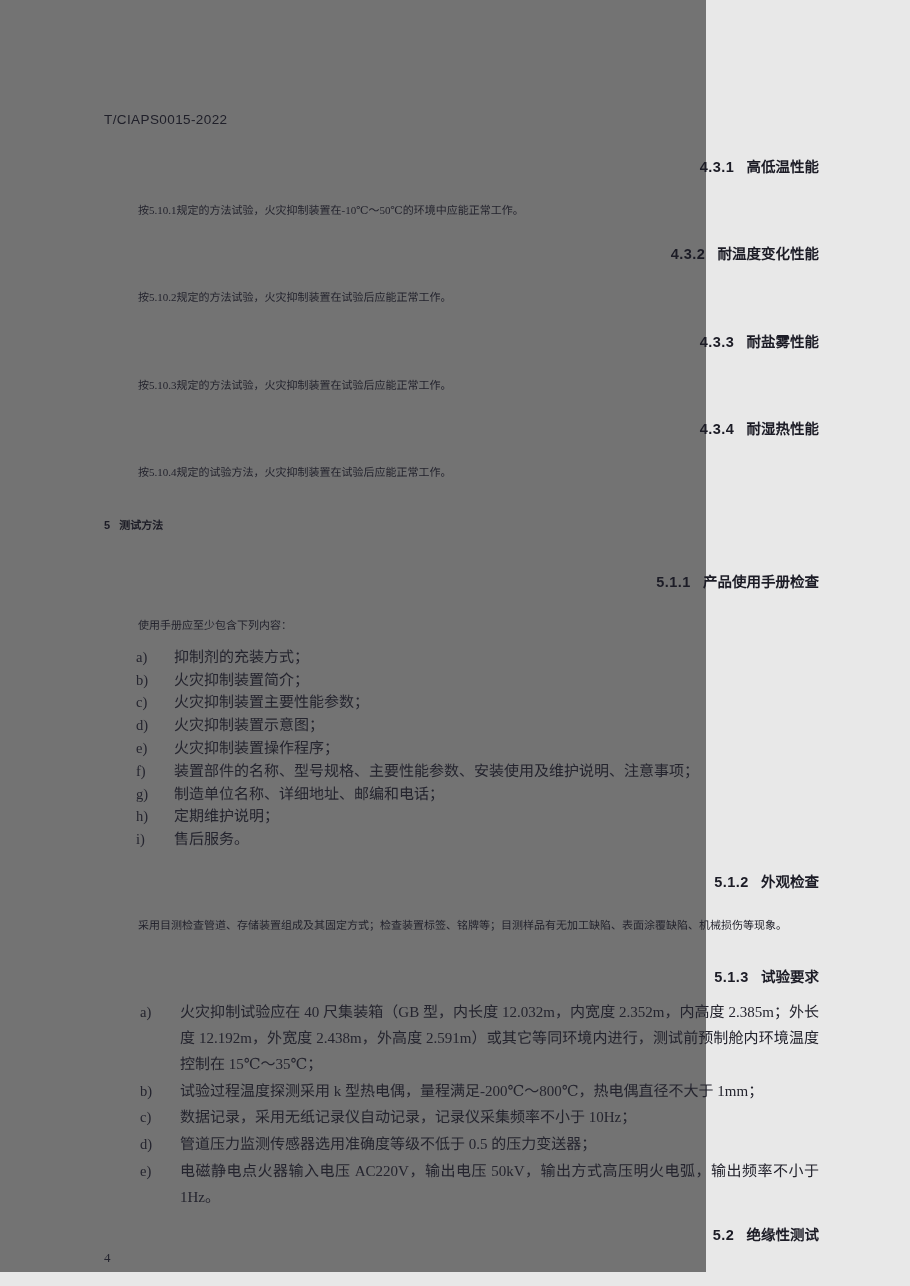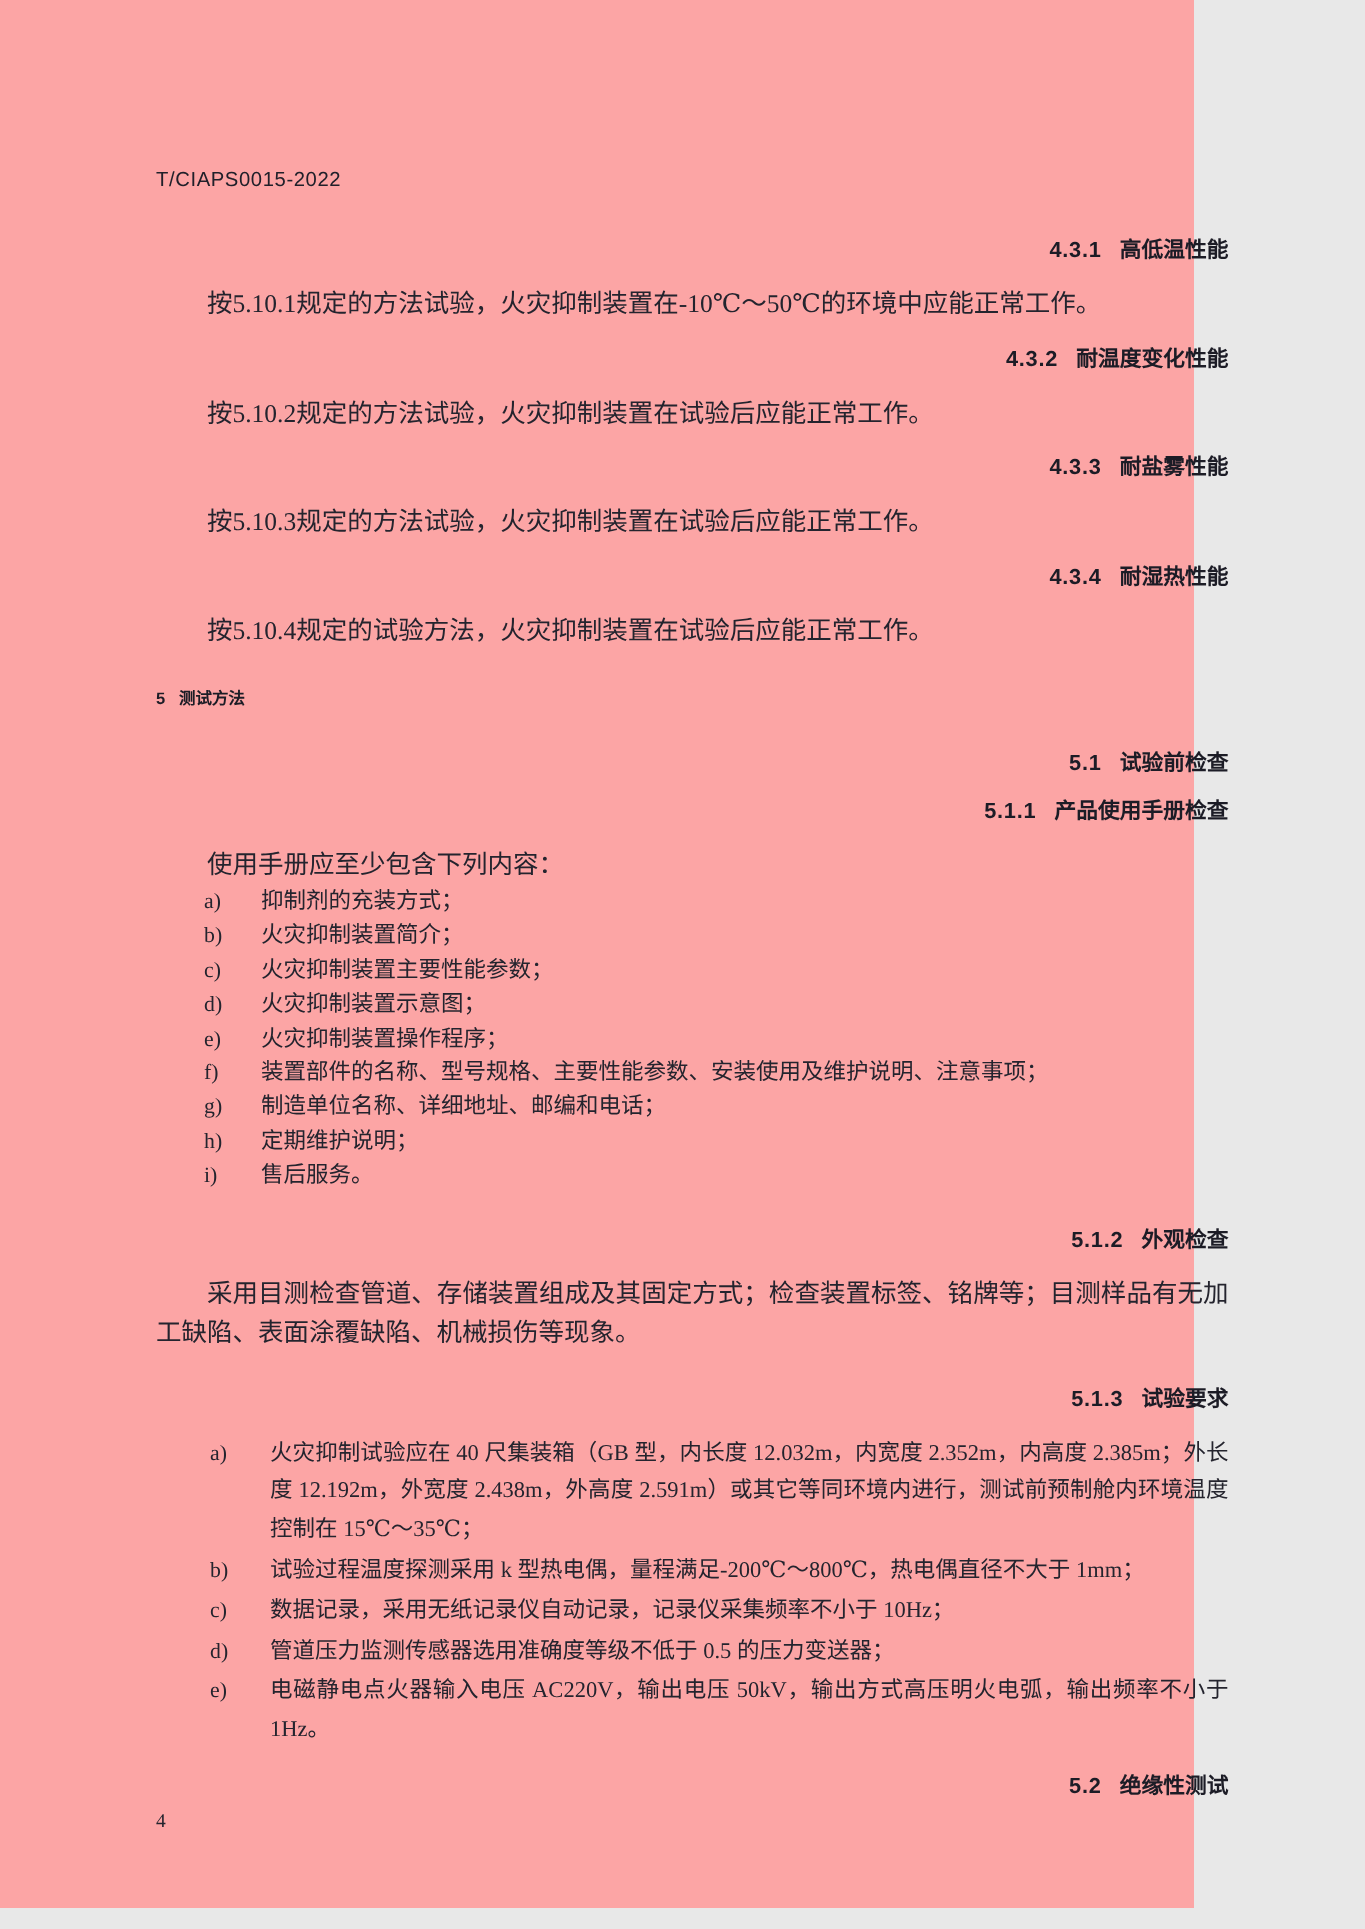--- a/index.html
+++ b/index.html
@@ -11,23 +11,23 @@
   body {
     width: 910px;
     height: 1286px;
     overflow: hidden;
     font-family: "Liberation Serif", "DejaVu Serif", serif;
   }
   .page {
     position: absolute;
     left: 0;
     top: 0;
-    width: 796px;
+    width: 706px;
     height: 1272px;
-    background: #fca5a5;
+    background: #737373;
     box-sizing: border-box;
   }
   .content {
     position: absolute;
     left: 104px;
     top: 112px;
     width: 715px;
     color: #1a1a22;
   }
 
@@ -62,24 +62,24 @@
     color: #1c1c26;
     line-height: 1.25;
     white-space: pre;
   }
 
   .blk { margin-bottom: 0; }
 
   
   .para {
     font-family: "Liberation Serif", "DejaVu Serif", serif;
-    font-size: 17px;
+    font-size: 11px;
     color: #24242e;
     line-height: 1.55;
-    margin: 0;
+    margin: 12px;
     text-align: justify;
   }
   .para.indent { text-indent: 2em; }
 
   .spacer-lg { height: 26px; }
   .spacer-md { height: 22px; }
   .spacer-sm { height: 14px; }
 
   
   .list {
@@ -158,23 +158,20 @@
     </div>
 
     <div class="spacer-lg"></div>
 
     <div class="blk">
       <div class="h-sec"><span>5</span>   <span>测试方法</span></div>
     </div>
 
     <div class="spacer-lg"></div>
 
-    <div class="blk">
-      <div class="h-clause"><span class="num">5.1</span>   <span>试验前检查</span></div>
-    </div>
 
     <div class="spacer-sm"></div>
 
     <div class="blk">
       <div class="h-clause"><span class="num">5.1.1</span>   <span>产品使用手册检查</span></div>
       <div class="spacer-sm"></div>
       <p class="para indent">使用手册应至少包含下列内容：</p>
       <ul class="list tight">
         <li>
             <span class="marker">a)</span>

